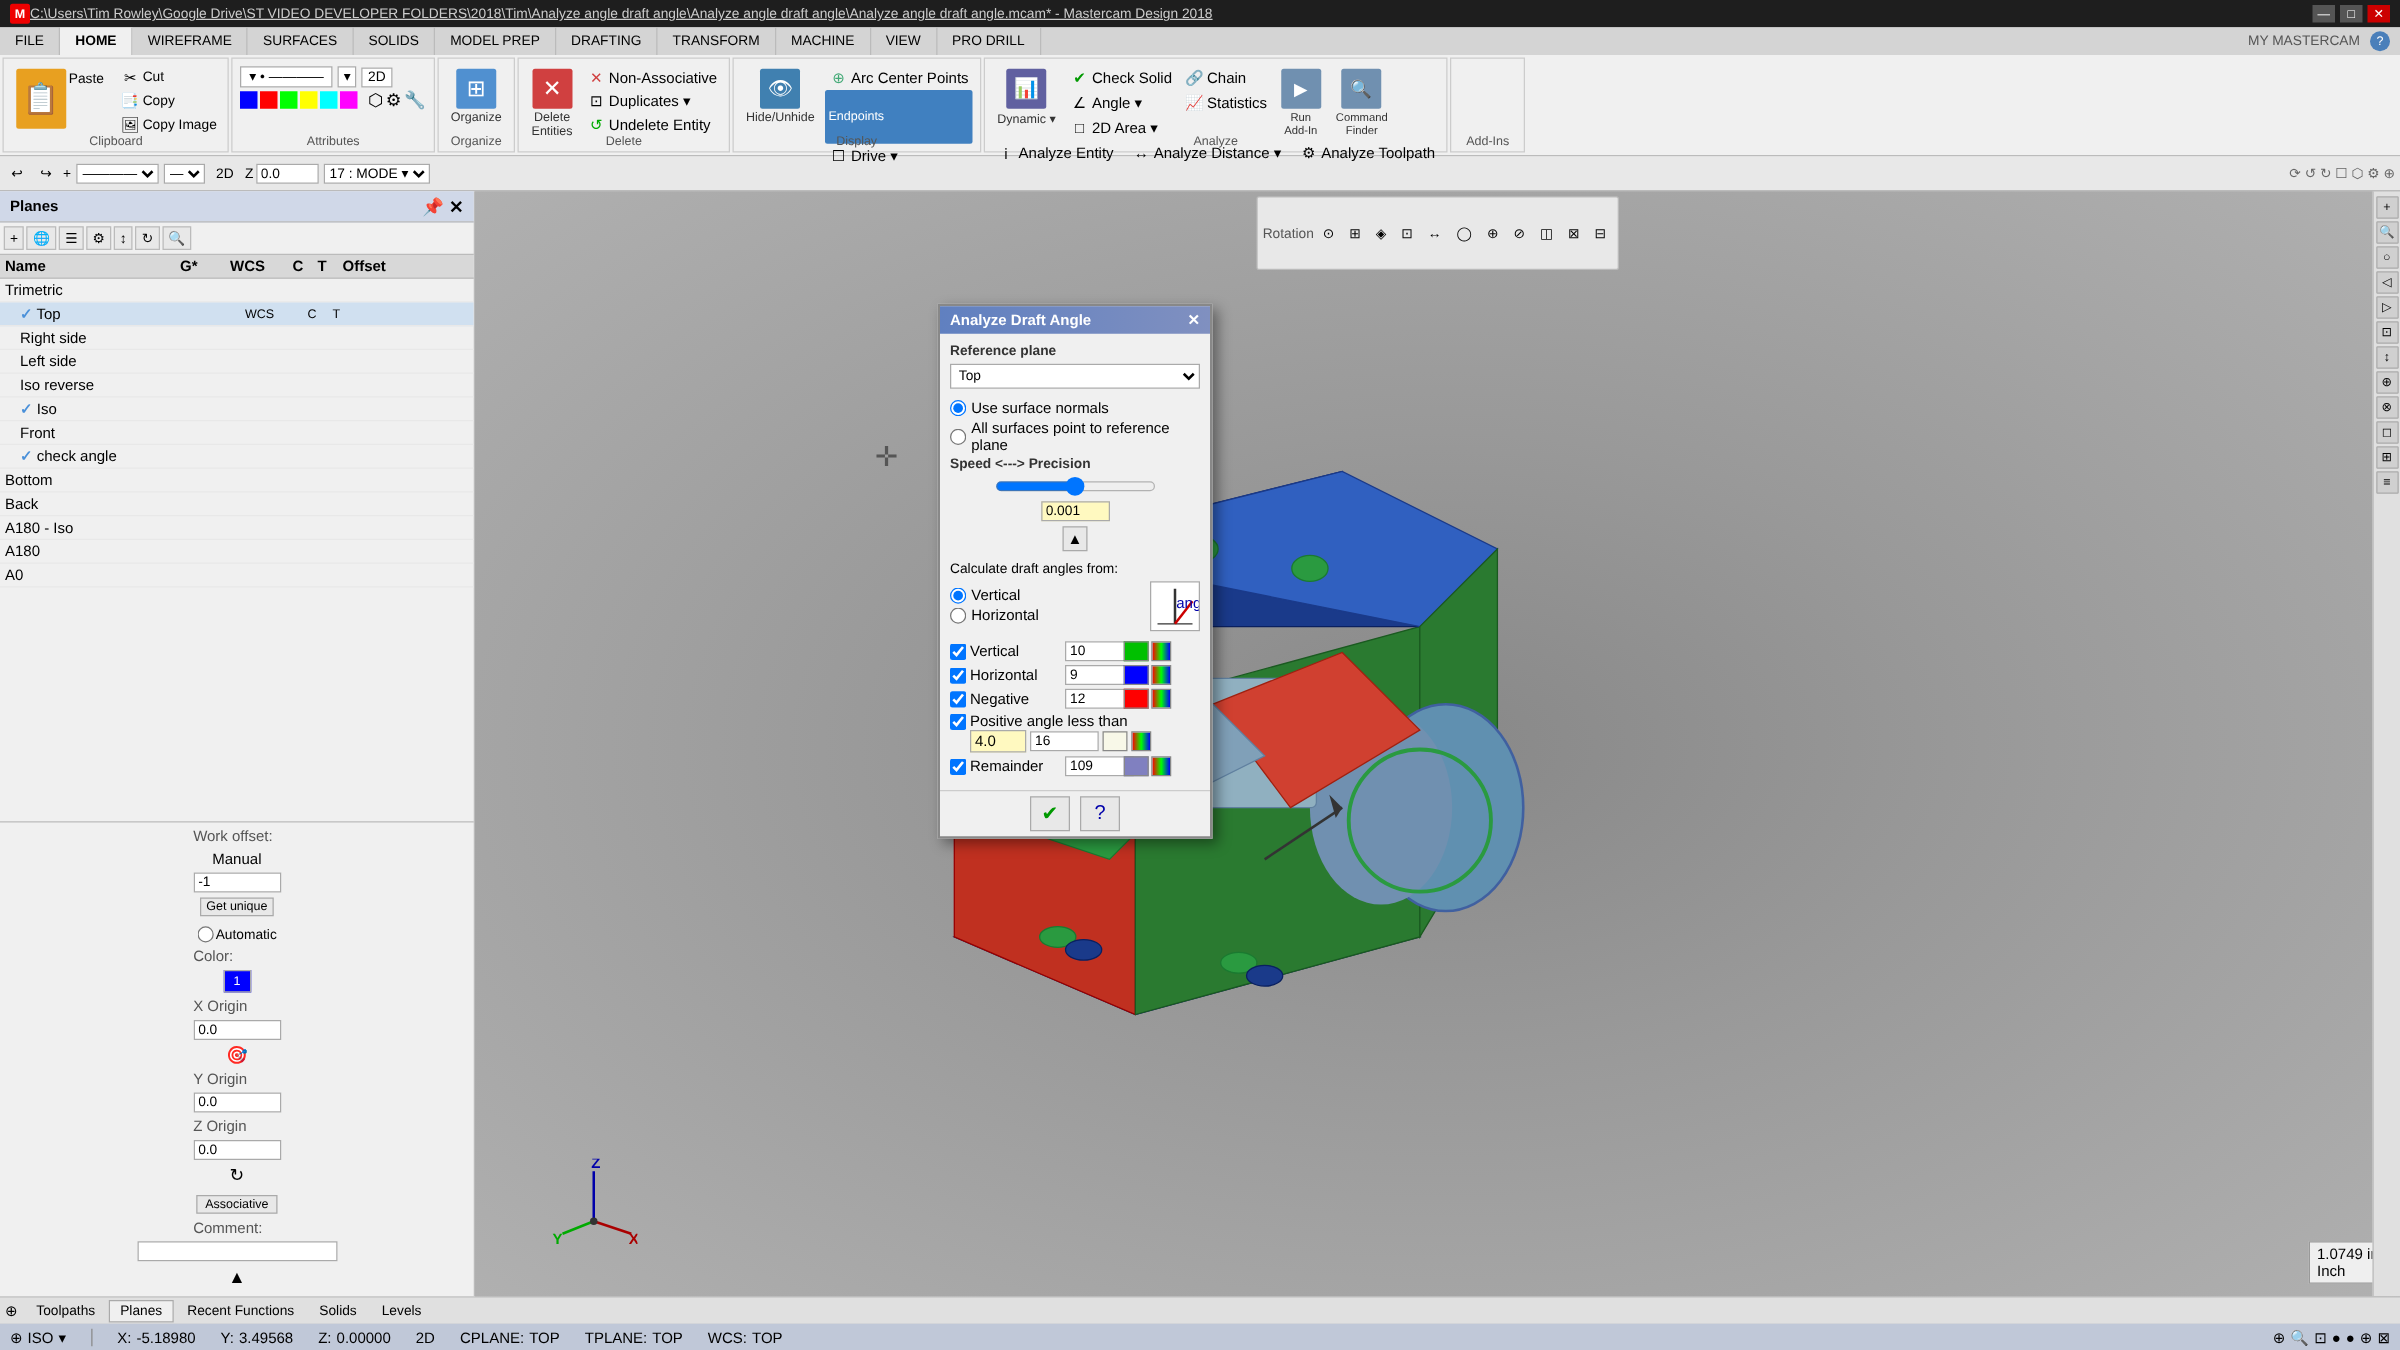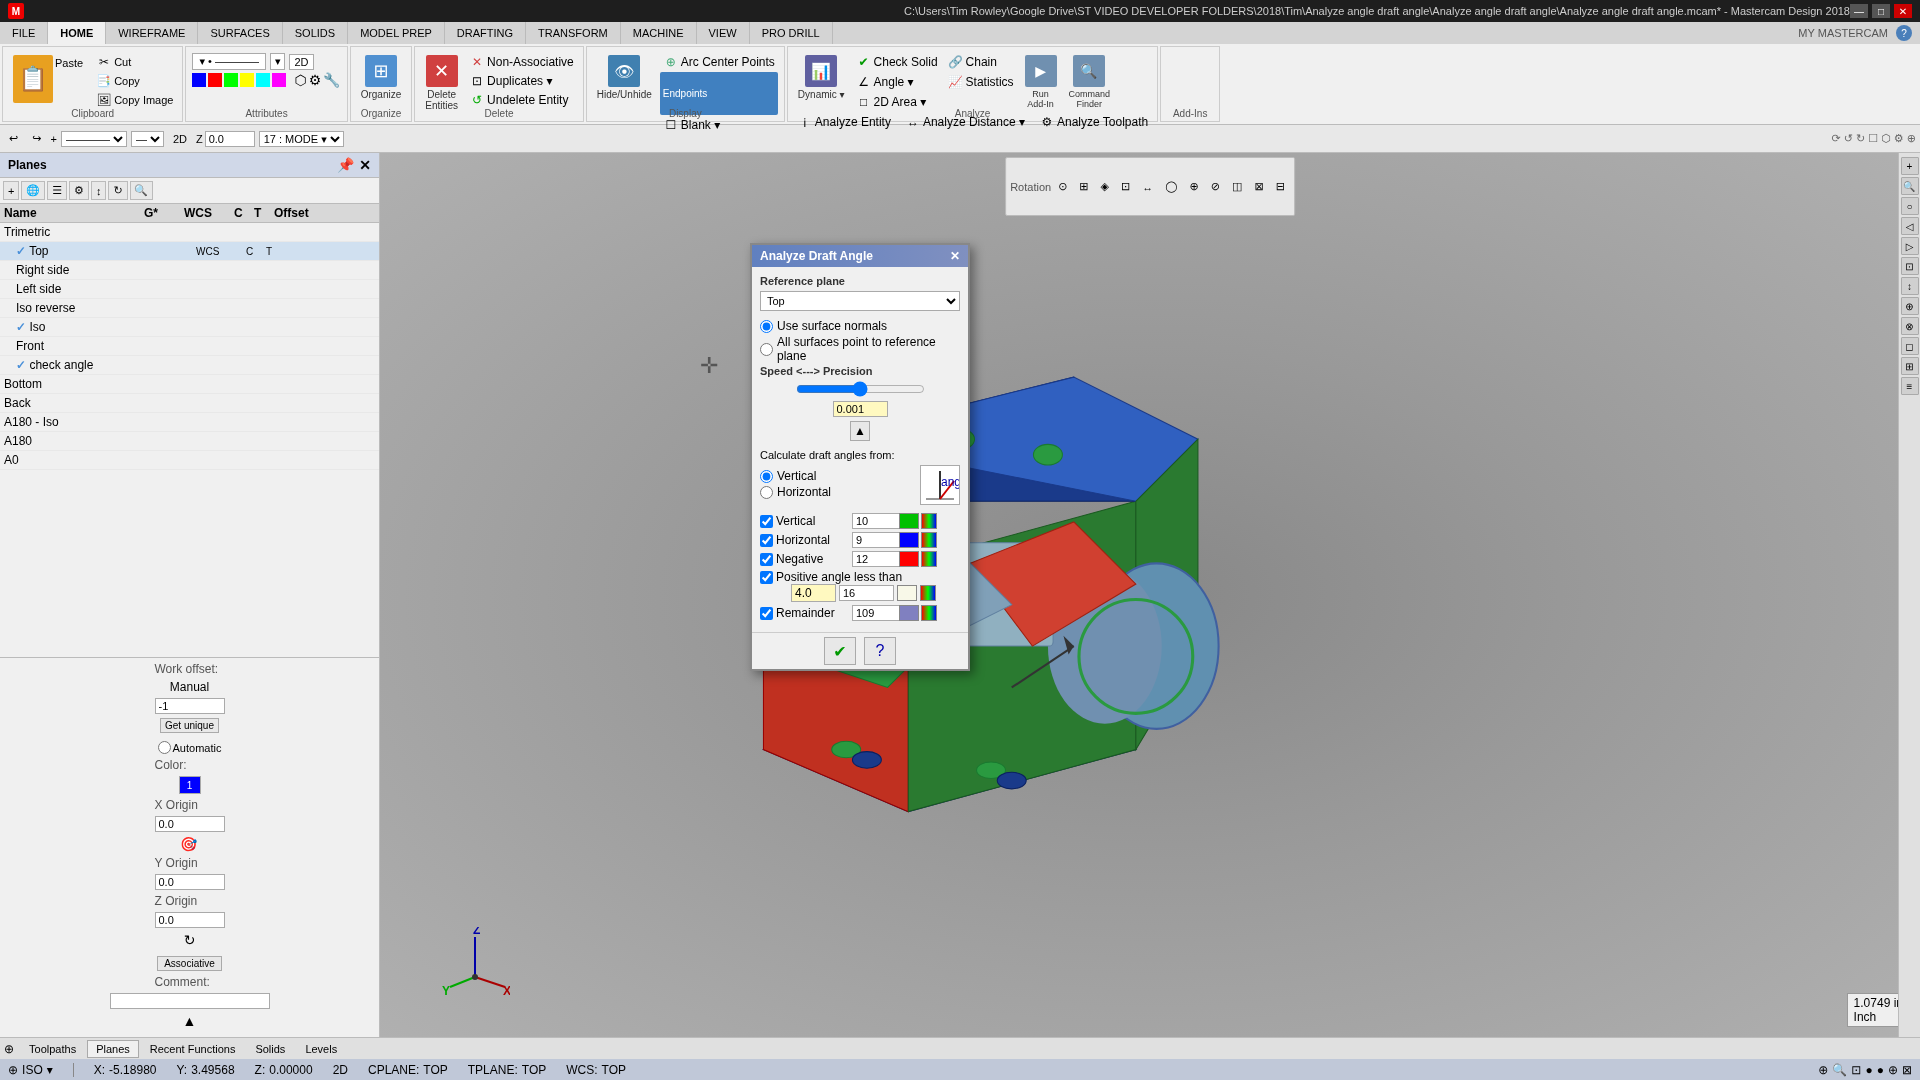--- a/index.html
+++ b/index.html
@@ -1,20 +1,20 @@
 <!DOCTYPE html>
 <html><head>
   <meta charset="utf-8">
   <style>
     * { box-sizing: border-box; margin: 0; padding: 0; font-family: 'Segoe UI', Arial, sans-serif; font-size: 12px; }
     body { background: #c8c8c8; width: 1920px; height: 1080px; overflow: hidden; position: relative; }
 
     
     #title-bar { background: #1e1e1e; color: #ccc; height: 22px; display: flex; align-items: center; justify-content: space-between; padding: 0 8px; }
-    #title-bar .title { font-size: 11px; flex: 1; text-align: right; }
+    #title-bar .title { font-size: 11px; flex: 1; text-align: left; text-decoration: underline; }
     #title-bar .win-controls { display: flex; gap: 4px; }
     #title-bar .win-btn { width: 18px; height: 14px; background: #555; color: #fff; border: none; cursor: pointer; font-size: 10px; display: flex; align-items: center; justify-content: center; }
     #title-bar .win-btn.close { background: #c00; }
 
     
     #ribbon { background: #f0f0f0; border-bottom: 1px solid #bbb; }
     #ribbon-tabs { display: flex; background: #d4d4d4; height: 22px; }
     .ribbon-tab { padding: 3px 12px; font-size: 11px; cursor: pointer; border-right: 1px solid #bbb; display: flex; align-items: center; }
     .ribbon-tab.active { background: #f0f0f0; font-weight: bold; }
     #ribbon-content { display: flex; height: 80px; padding: 2px; gap: 2px; }
@@ -98,21 +98,21 @@
     .dlg-check-row { display: grid; grid-template-columns: 90px 45px 20px 20px; align-items: center; gap: 2px; margin-bottom: 3px; font-size: 11px; }
     .dlg-check-row input[type=checkbox] { margin: 0; }
     .color-swatch { width: 20px; height: 16px; border: 1px solid #888; cursor: pointer; }
     .color-grid { width: 16px; height: 16px; background: linear-gradient(to right, #f00, #0f0, #00f); border: 1px solid #888; cursor: pointer; }
     .dlg-result-row { display: flex; align-items: center; gap: 4px; margin-bottom: 4px; font-size: 11px; }
     .dlg-result-val { width: 80px; background: #e8e8e8; border: 1px solid #aaa; padding: 1px 3px; font-size: 11px; }
     .dlg-footer { display: flex; justify-content: center; gap: 8px; padding: 4px; border-top: 1px solid #ccc; }
     .dlg-btn { width: 32px; height: 28px; border: 1px solid #aaa; background: #e8e8e8; cursor: pointer; display: flex; align-items: center; justify-content: center; font-size: 16px; }
     .dlg-btn.ok { color: #090; }
     .dlg-btn.help { color: #00a; }
-    .positive-input { background: #fff9c0; border: 1px solid #aaa; width: 45px; padding: 1px 3px; margin-left: 15px; }
+    .positive-input { background: #fff9c0; border: 1px solid #aaa; width: 45px; padding: 1px 3px; }
 
     
     #model-svg { position: absolute; top: 100px; left: 280px; width: 600px; height: 600px; }
   </style>
 </head>
 <body>
 
 <div id="title-bar">
   <div style="display:flex;align-items:center;gap:4px;">
     <div style="width:16px;height:16px;background:#e00;border-radius:2px;display:flex;align-items:center;justify-content:center;color:#fff;font-size:10px;font-weight:bold;">M</div>
@@ -244,21 +244,21 @@
           </div>
         </div>
         <div style="display:flex;flex-direction:column;gap:1px;">
           <div class="ribbon-btn-small">
               <span class="btn-icon-sm" style="color:#4a7">⊕</span>
               <span>Arc Center Points</span>
             </div>
           <div style="padding:16px 3px;background:#4080c0;color:#fff;font-size:10px;cursor:pointer;border-radius:2px;">Endpoints</div>
           <div class="ribbon-btn-small">
               <span class="btn-icon-sm">☐</span>
-              <span>Blank ▾</span>
+              <span>Drive ▾</span>
             </div>
         </div>
       </div>
       <div class="ribbon-group-label">Display</div>
     </div>
 
     <div class="ribbon-group" style="min-width:280px;">
       <div class="ribbon-group-content" style="flex-direction:column;gap:2px;">
         <div style="display:flex;gap:4px;align-items:flex-start;">
           <div class="ribbon-btn">

